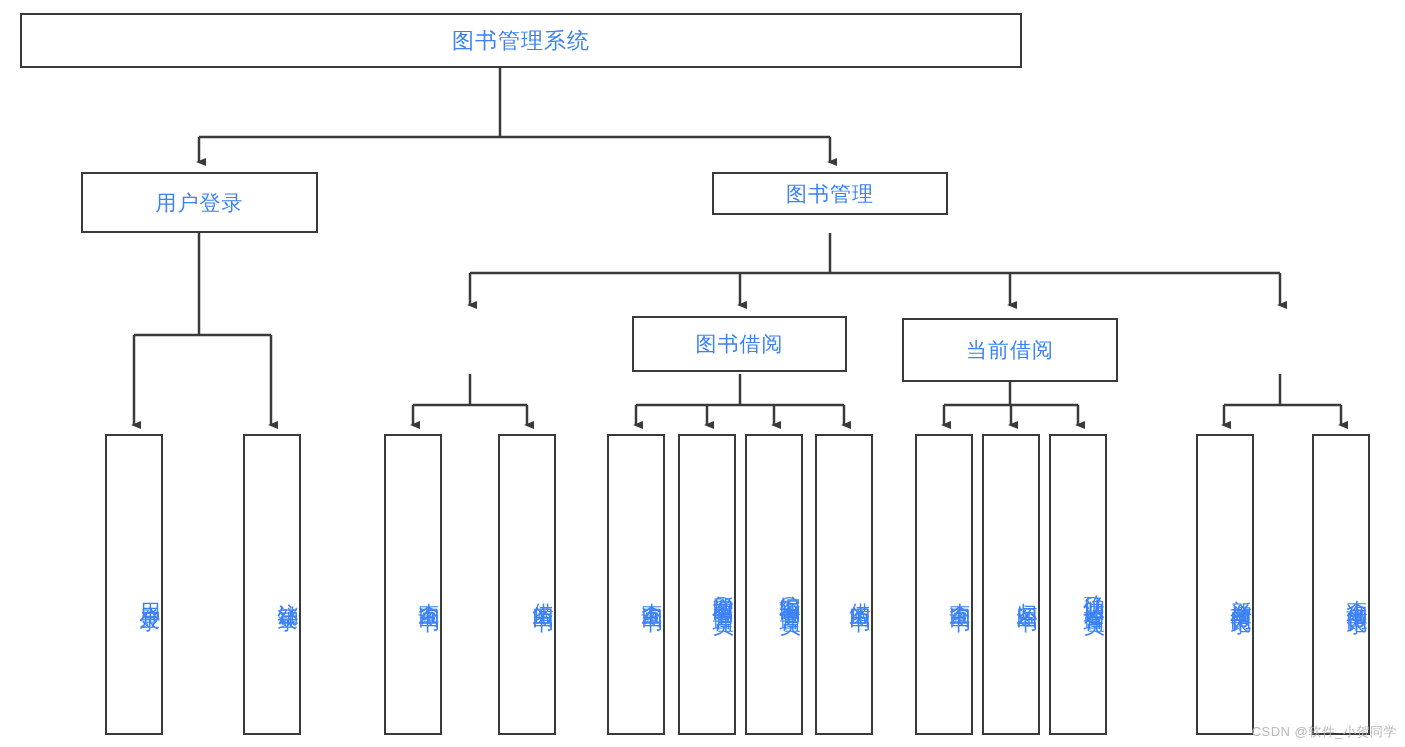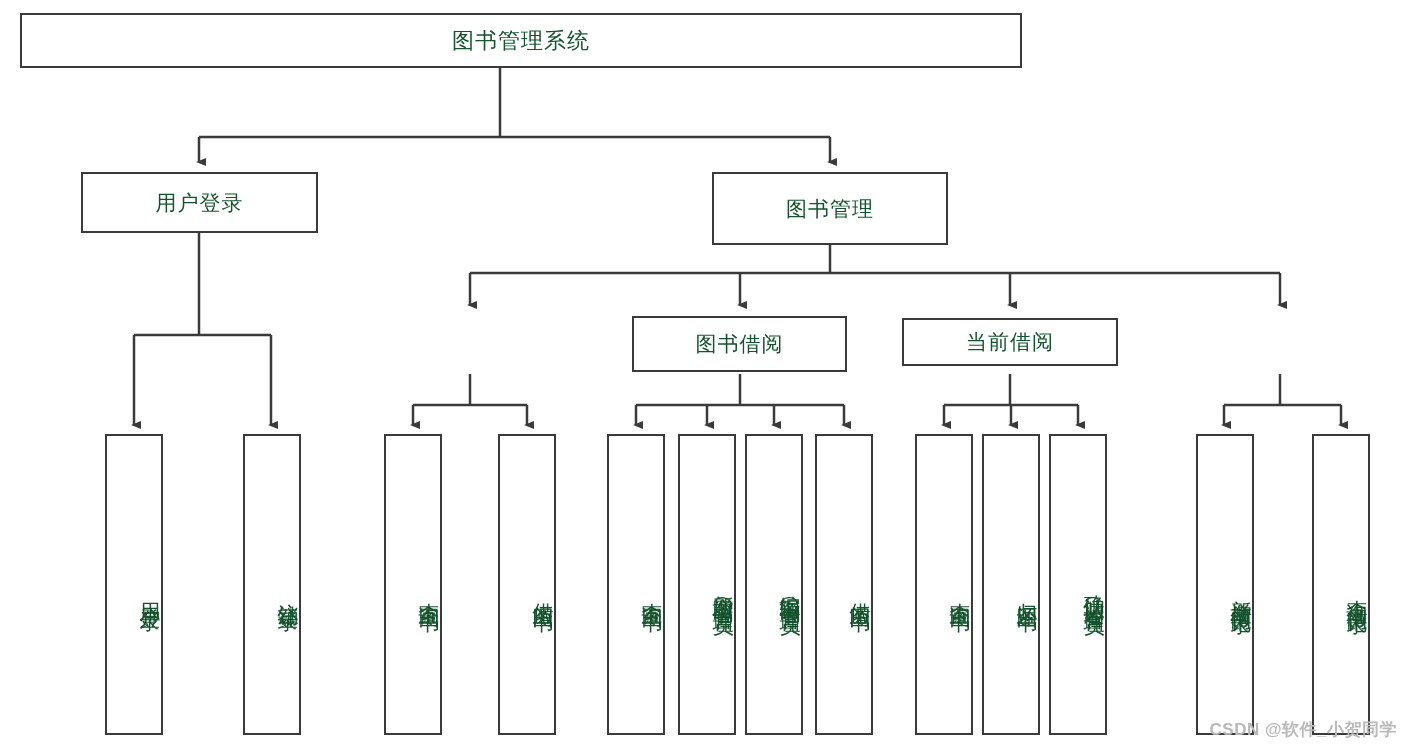--- a/index.html
+++ b/index.html
@@ -26,21 +26,21 @@
     pointer-events: none;
   }
   .node {
     position: absolute;
     box-sizing: border-box;
     border: 2px solid #3a3a3a;
     background: #ffffff;
     display: flex;
     align-items: center;
     justify-content: center;
-    color: #14532d;
+    color: #3b82f6;
   }
   .node.horiz {
     font-size: 21px;
     letter-spacing: 1px;
   }
   .node.vert {
     writing-mode: vertical-rl;
     text-orientation: upright;
     font-size: 21px;
     letter-spacing: 3px;
@@ -54,25 +54,24 @@
     text-orientation: upright;
     white-space: nowrap;
   }
   .node.root {
     font-size: 22px;
   }
   #watermark {
     position: absolute;
     right: 8px;
     bottom: 6px;
-    font-size: 17px;
+    font-size: 13px;
     color: #b9b9b9;
     letter-spacing: 0.5px;
     white-space: nowrap;
-    font-weight: bold;
   }
 </style>
 </head>
 <body>
 
 <div id="canvas">
 
   <svg class="connectors" viewBox="0 0 1405 747">
     <defs>
       <marker id="arrow" markerWidth="10" markerHeight="10" refX="4" refY="7" orient="auto" markerUnits="userSpaceOnUse">
@@ -123,28 +122,28 @@
     </g>
   </svg>
 
   <div class="node horiz root" style="left:20px; top:13px; width:1002px; height:55px;">
     <span class="label">图书管理系统</span>
   </div>
 
   <div class="node horiz" style="left:81px; top:172px; width:237px; height:61px;">
     <span class="label">用户登录</span>
   </div>
-  <div class="node horiz" style="left:712px; top:172px; width:236px; height:73px;">
+  <div class="node horiz" style="left:712px; top:172px; width:236px; height:43px;">
     <span class="label">图书管理</span>
   </div>
 
   <div class="node horiz" style="left:632px; top:316px; width:215px; height:56px;">
     <span class="label">图书借阅</span>
   </div>
-  <div class="node horiz" style="left:902px; top:318px; width:216px; height:48px;">
+  <div class="node horiz" style="left:902px; top:318px; width:216px; height:64px;">
     <span class="label">当前借阅</span>
   </div>
 
   <div class="node vert" style="left:105px; top:434px; width:58px; height:301px;">
     <span class="label">用户登录</span>
   </div>
   <div class="node vert" style="left:243px; top:434px; width:58px; height:301px;">
     <span class="label">注销登录</span>
   </div>
 

